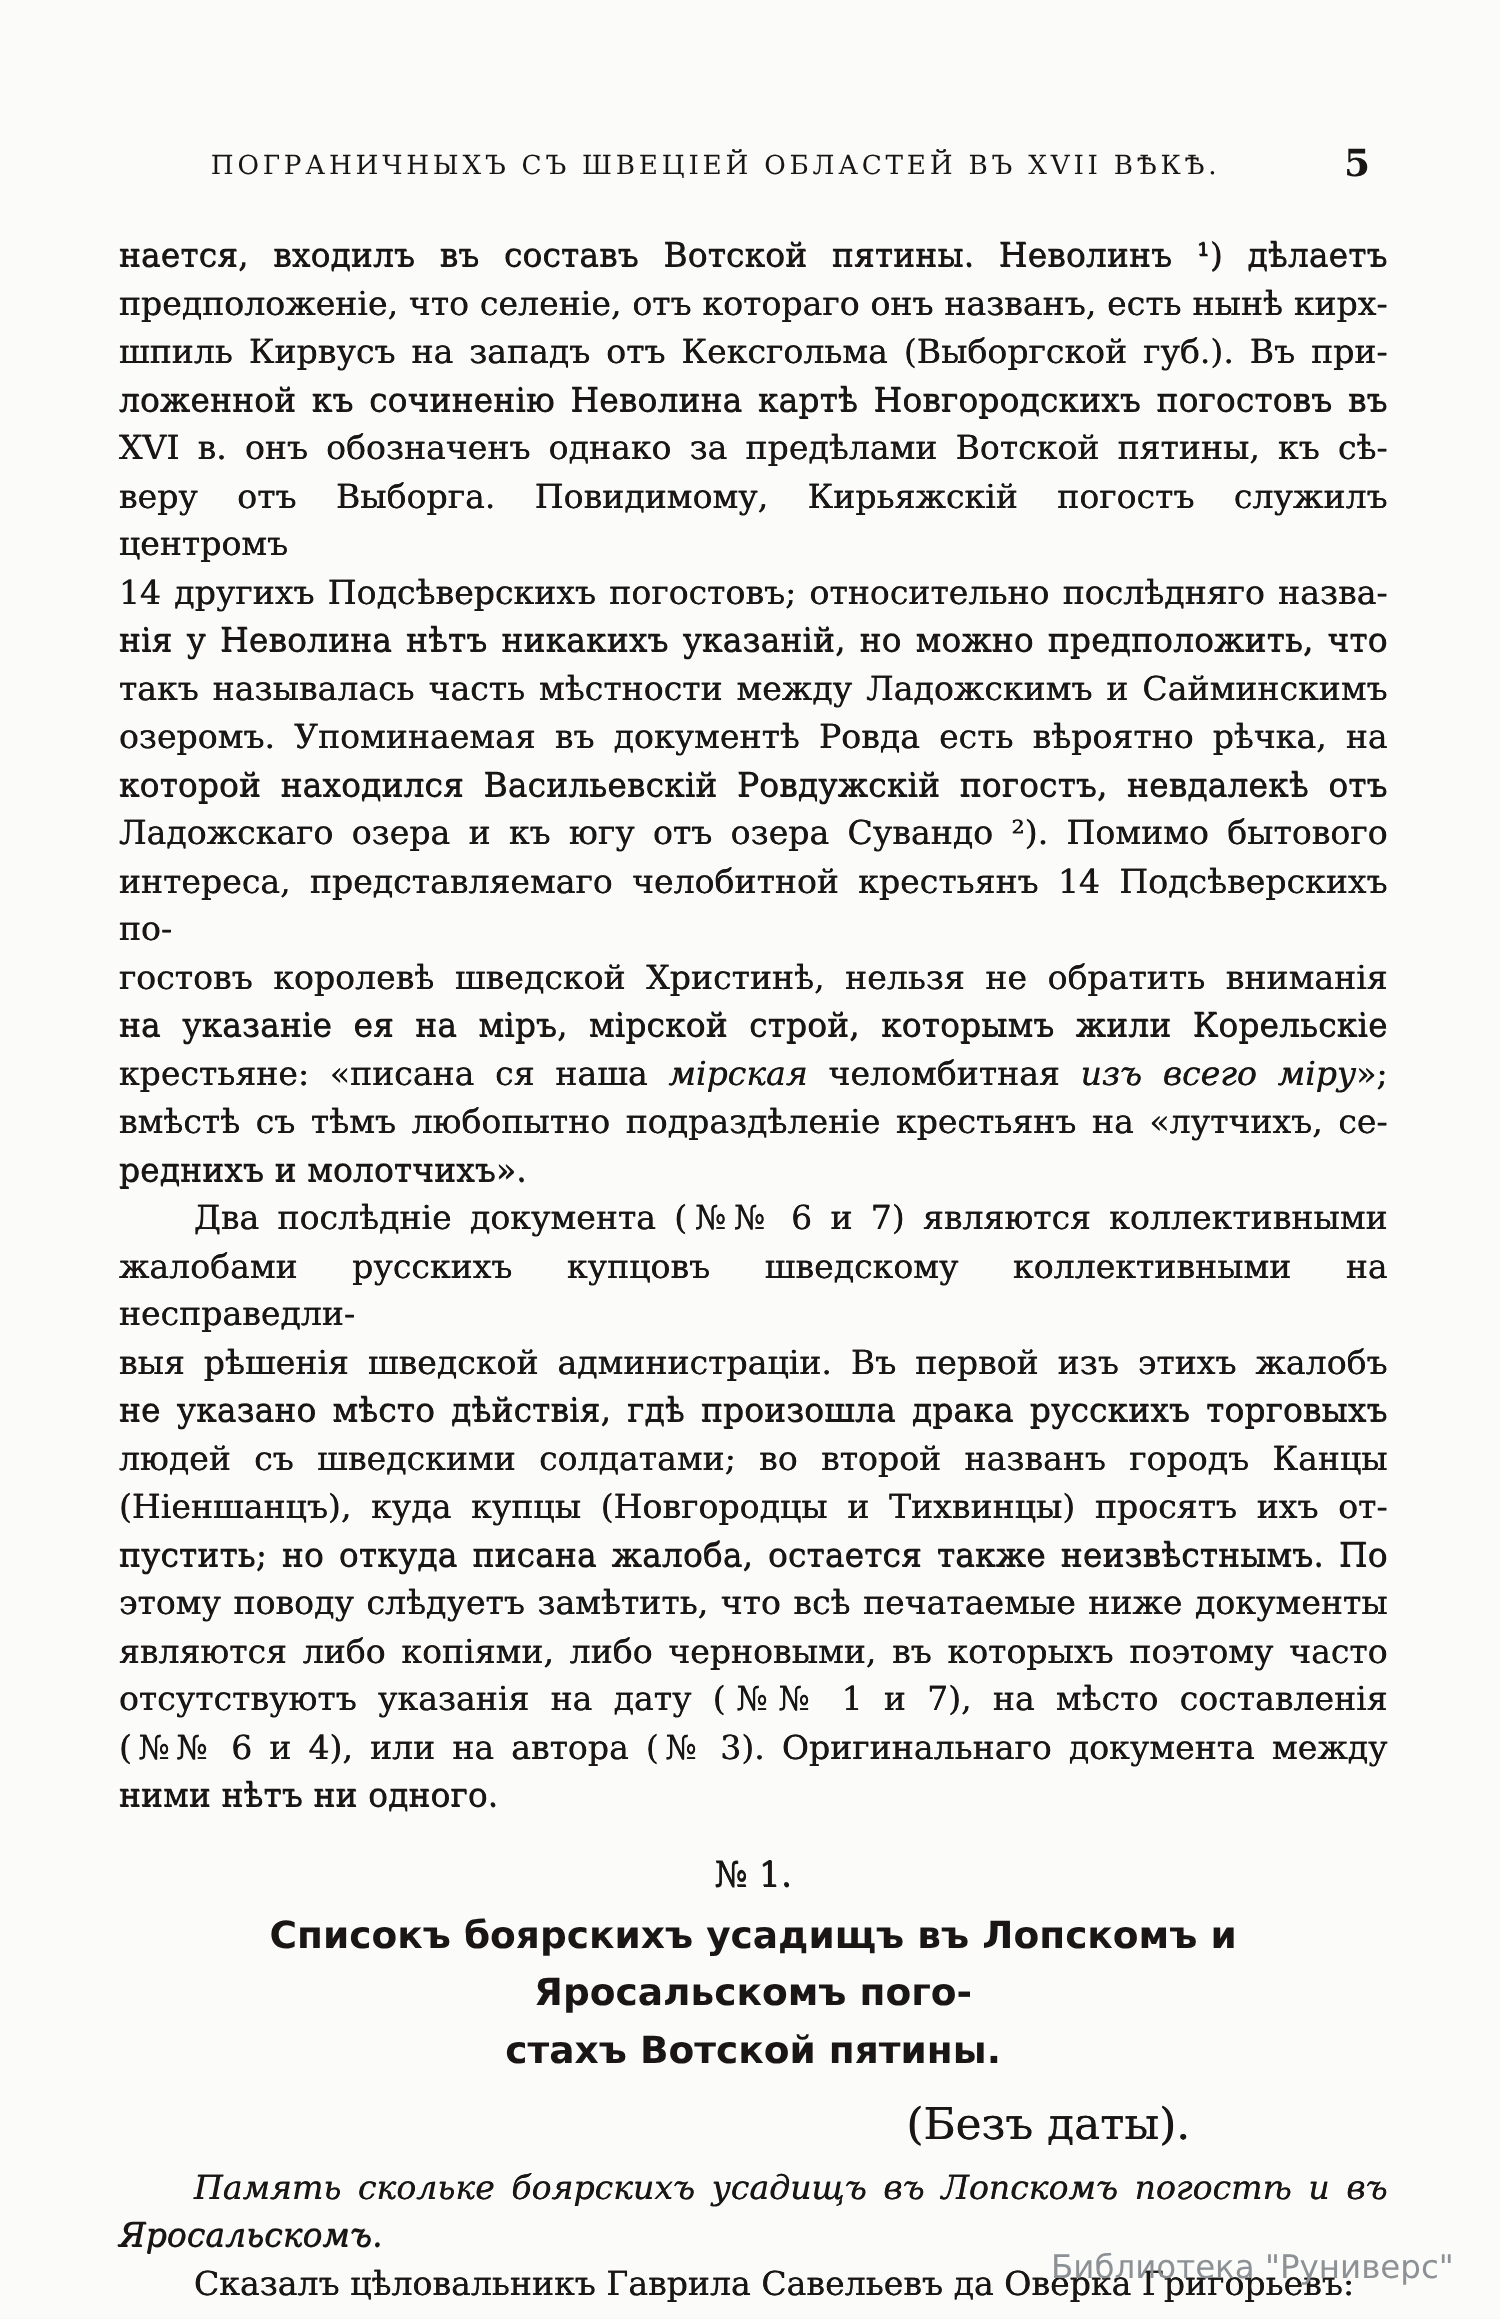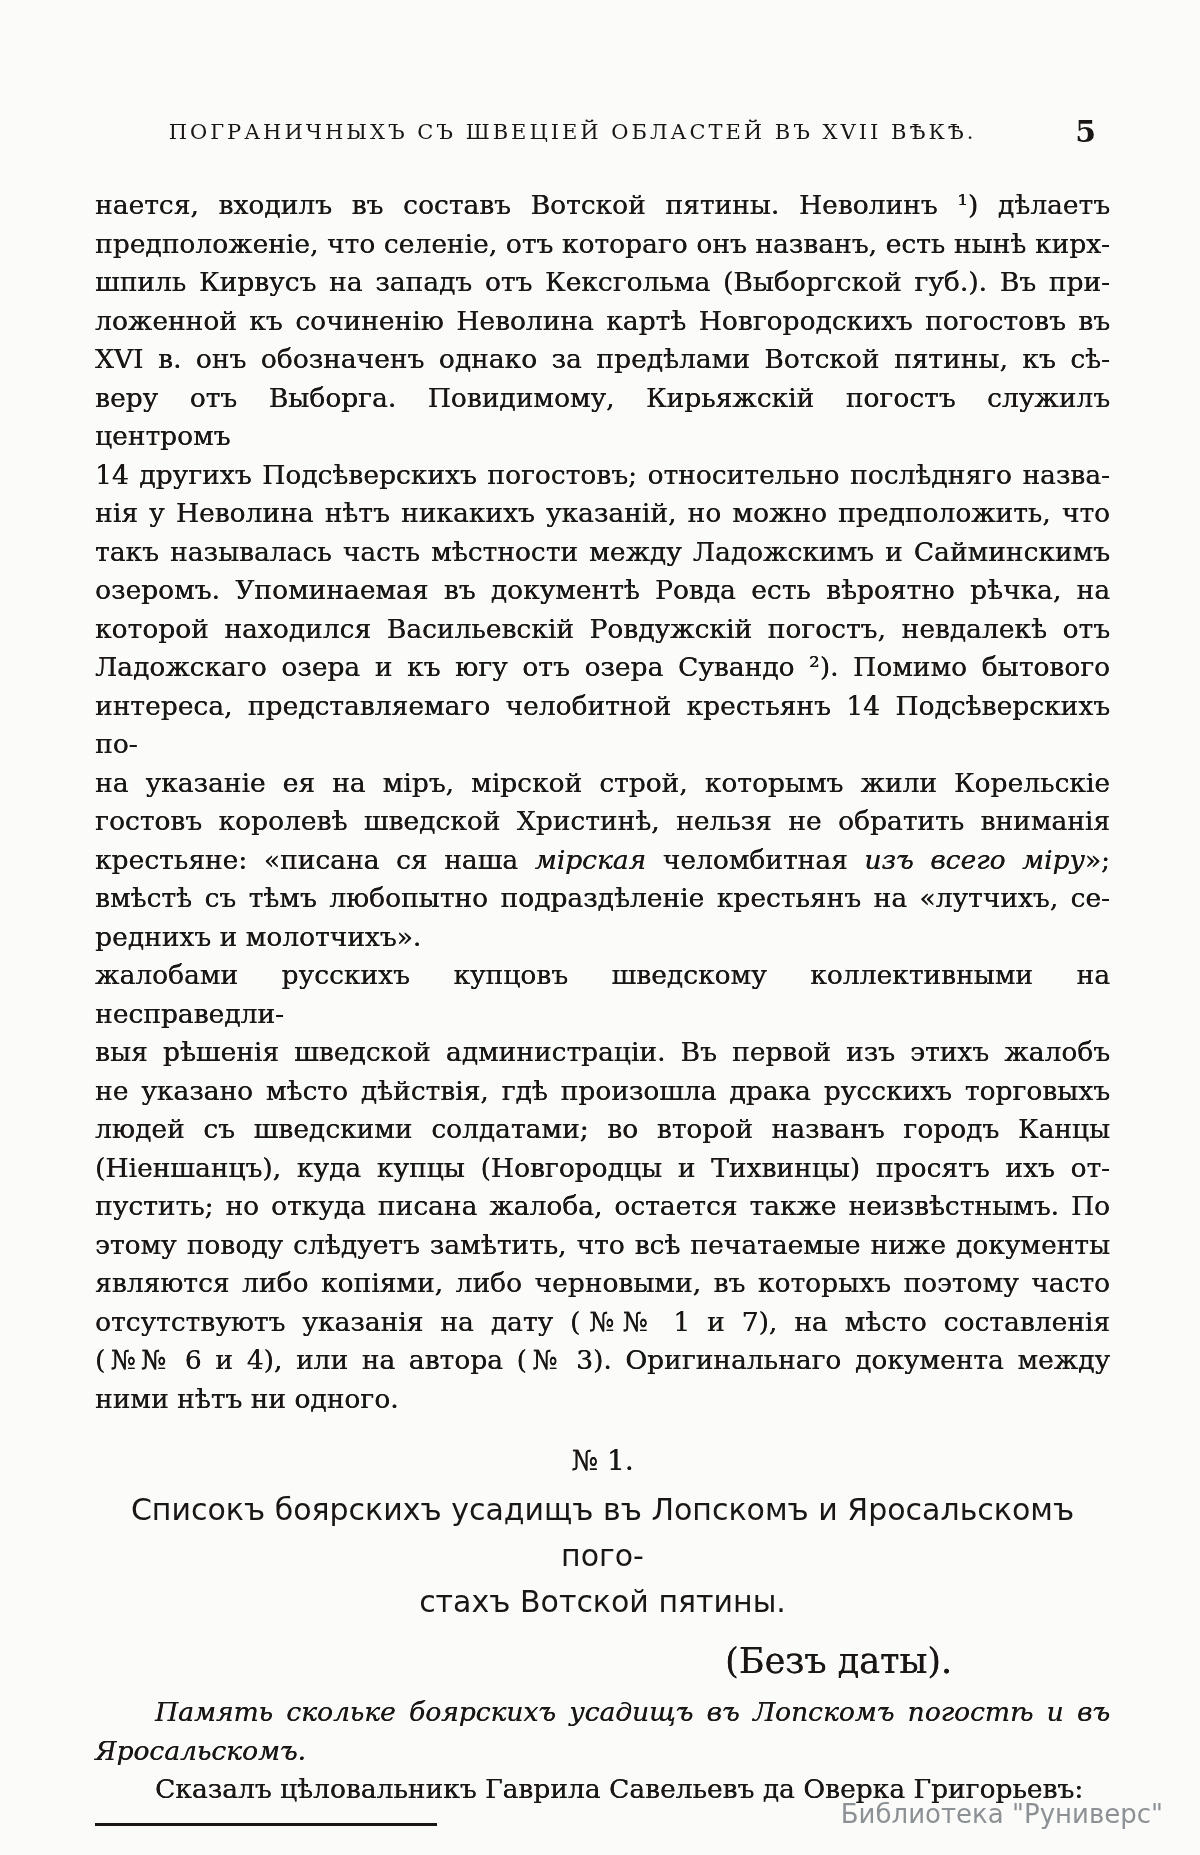--- a/index.html
+++ b/index.html
@@ -36,21 +36,21 @@
   .line.last{text-align:right;text-align-last:left;}
   .line.ind{text-indent:60px;}
   .line.it{font-style:italic;}
   .doc-number{
     margin-top:26px;text-align:center;
     font-size:28px;text-shadow:0.3px 0.2px 0 currentColor;
   }
   .doc-heading{
     margin-top:10px;text-align:center;
     font-family:"DejaVu Sans","Liberation Sans",sans-serif;
-    font-weight:normal;font-size:30px;line-height:46px;
+    font-weight:bold;font-size:30px;line-height:46px;
   }
   .date-note{
     margin-top:16px;text-align:right;padding-right:158px;
     font-size:35px;text-shadow:0.3px 0.2px 0 currentColor;
   }
   .intro-text{margin-top:12px;}
   .footnote-rule{
     margin-top:14px;width:342px;height:0;
     border-top:3px solid var(--ink,#191613);
   }
@@ -78,25 +78,26 @@
         <div class="line">ложенной къ сочиненію Неволина картѣ Новгородскихъ погостовъ въ</div>
         <div class="line">XVI в. онъ обозначенъ однако за предѣлами Вотской пятины, къ сѣ-</div>
         <div class="line">веру отъ Выборга. Повидимому, Кирьяжскій погостъ служилъ центромъ</div>
         <div class="line">14 другихъ Подсѣверскихъ погостовъ; относительно послѣдняго назва-</div>
         <div class="line">нія у Неволина нѣтъ никакихъ указаній, но можно предположить, что</div>
         <div class="line">такъ называлась часть мѣстности между Ладожскимъ и Сайминскимъ</div>
         <div class="line">озеромъ. Упоминаемая въ документѣ Ровда есть вѣроятно рѣчка, на</div>
         <div class="line">которой находился Васильевскій Ровдужскій погостъ, невдалекѣ отъ</div>
         <div class="line">Ладожскаго озера и къ югу отъ озера Сувандо ²). Помимо бытового</div>
         <div class="line">интереса, представляемаго челобитной крестьянъ 14 Подсѣверскихъ по-</div>
+        <div class="line">гостовъ королевѣ шведской Христинѣ, нельзя не обратить вниманія</div>
         <div class="line">на указаніе ея на міръ, мірской строй, которымъ жили Корельскіе</div>
-        <div class="line">гостовъ королевѣ шведской Христинѣ, нельзя не обратить вниманія</div>
         <div class="line">крестьяне: «писана ся наша <i>мірская</i> челомбитная <i>изъ всего міру</i>»;</div>
         <div class="line">вмѣстѣ съ тѣмъ любопытно подраздѣленіе крестьянъ на «лутчихъ, се-</div>
         <div class="line last">реднихъ и молотчихъ».</div>
+        <div class="line ind">Два послѣдніе документа (№№ 6 и 7) являются коллективными</div>
         <div class="line">жалобами русскихъ купцовъ шведскому коллективными на несправедли-</div>
         <div class="line">выя рѣшенія шведской администраціи. Въ первой изъ этихъ жалобъ</div>
         <div class="line">не указано мѣсто дѣйствія, гдѣ произошла драка русскихъ торговыхъ</div>
         <div class="line">людей съ шведскими солдатами; во второй названъ городъ Канцы</div>
         <div class="line">(Ніеншанцъ), куда купцы (Новгородцы и Тихвинцы) просятъ ихъ от-</div>
         <div class="line">пустить; но откуда писана жалоба, остается также неизвѣстнымъ. По</div>
         <div class="line">этому поводу слѣдуетъ замѣтить, что всѣ печатаемые ниже документы</div>
         <div class="line">являются либо копіями, либо черновыми, въ которыхъ поэтому часто</div>
         <div class="line">отсутствуютъ указанія на дату (№№ 1 и 7), на мѣсто составленія</div>
         <div class="line">(№№ 6 и 4), или на автора (№ 3). Оригинальнаго документа между</div>

